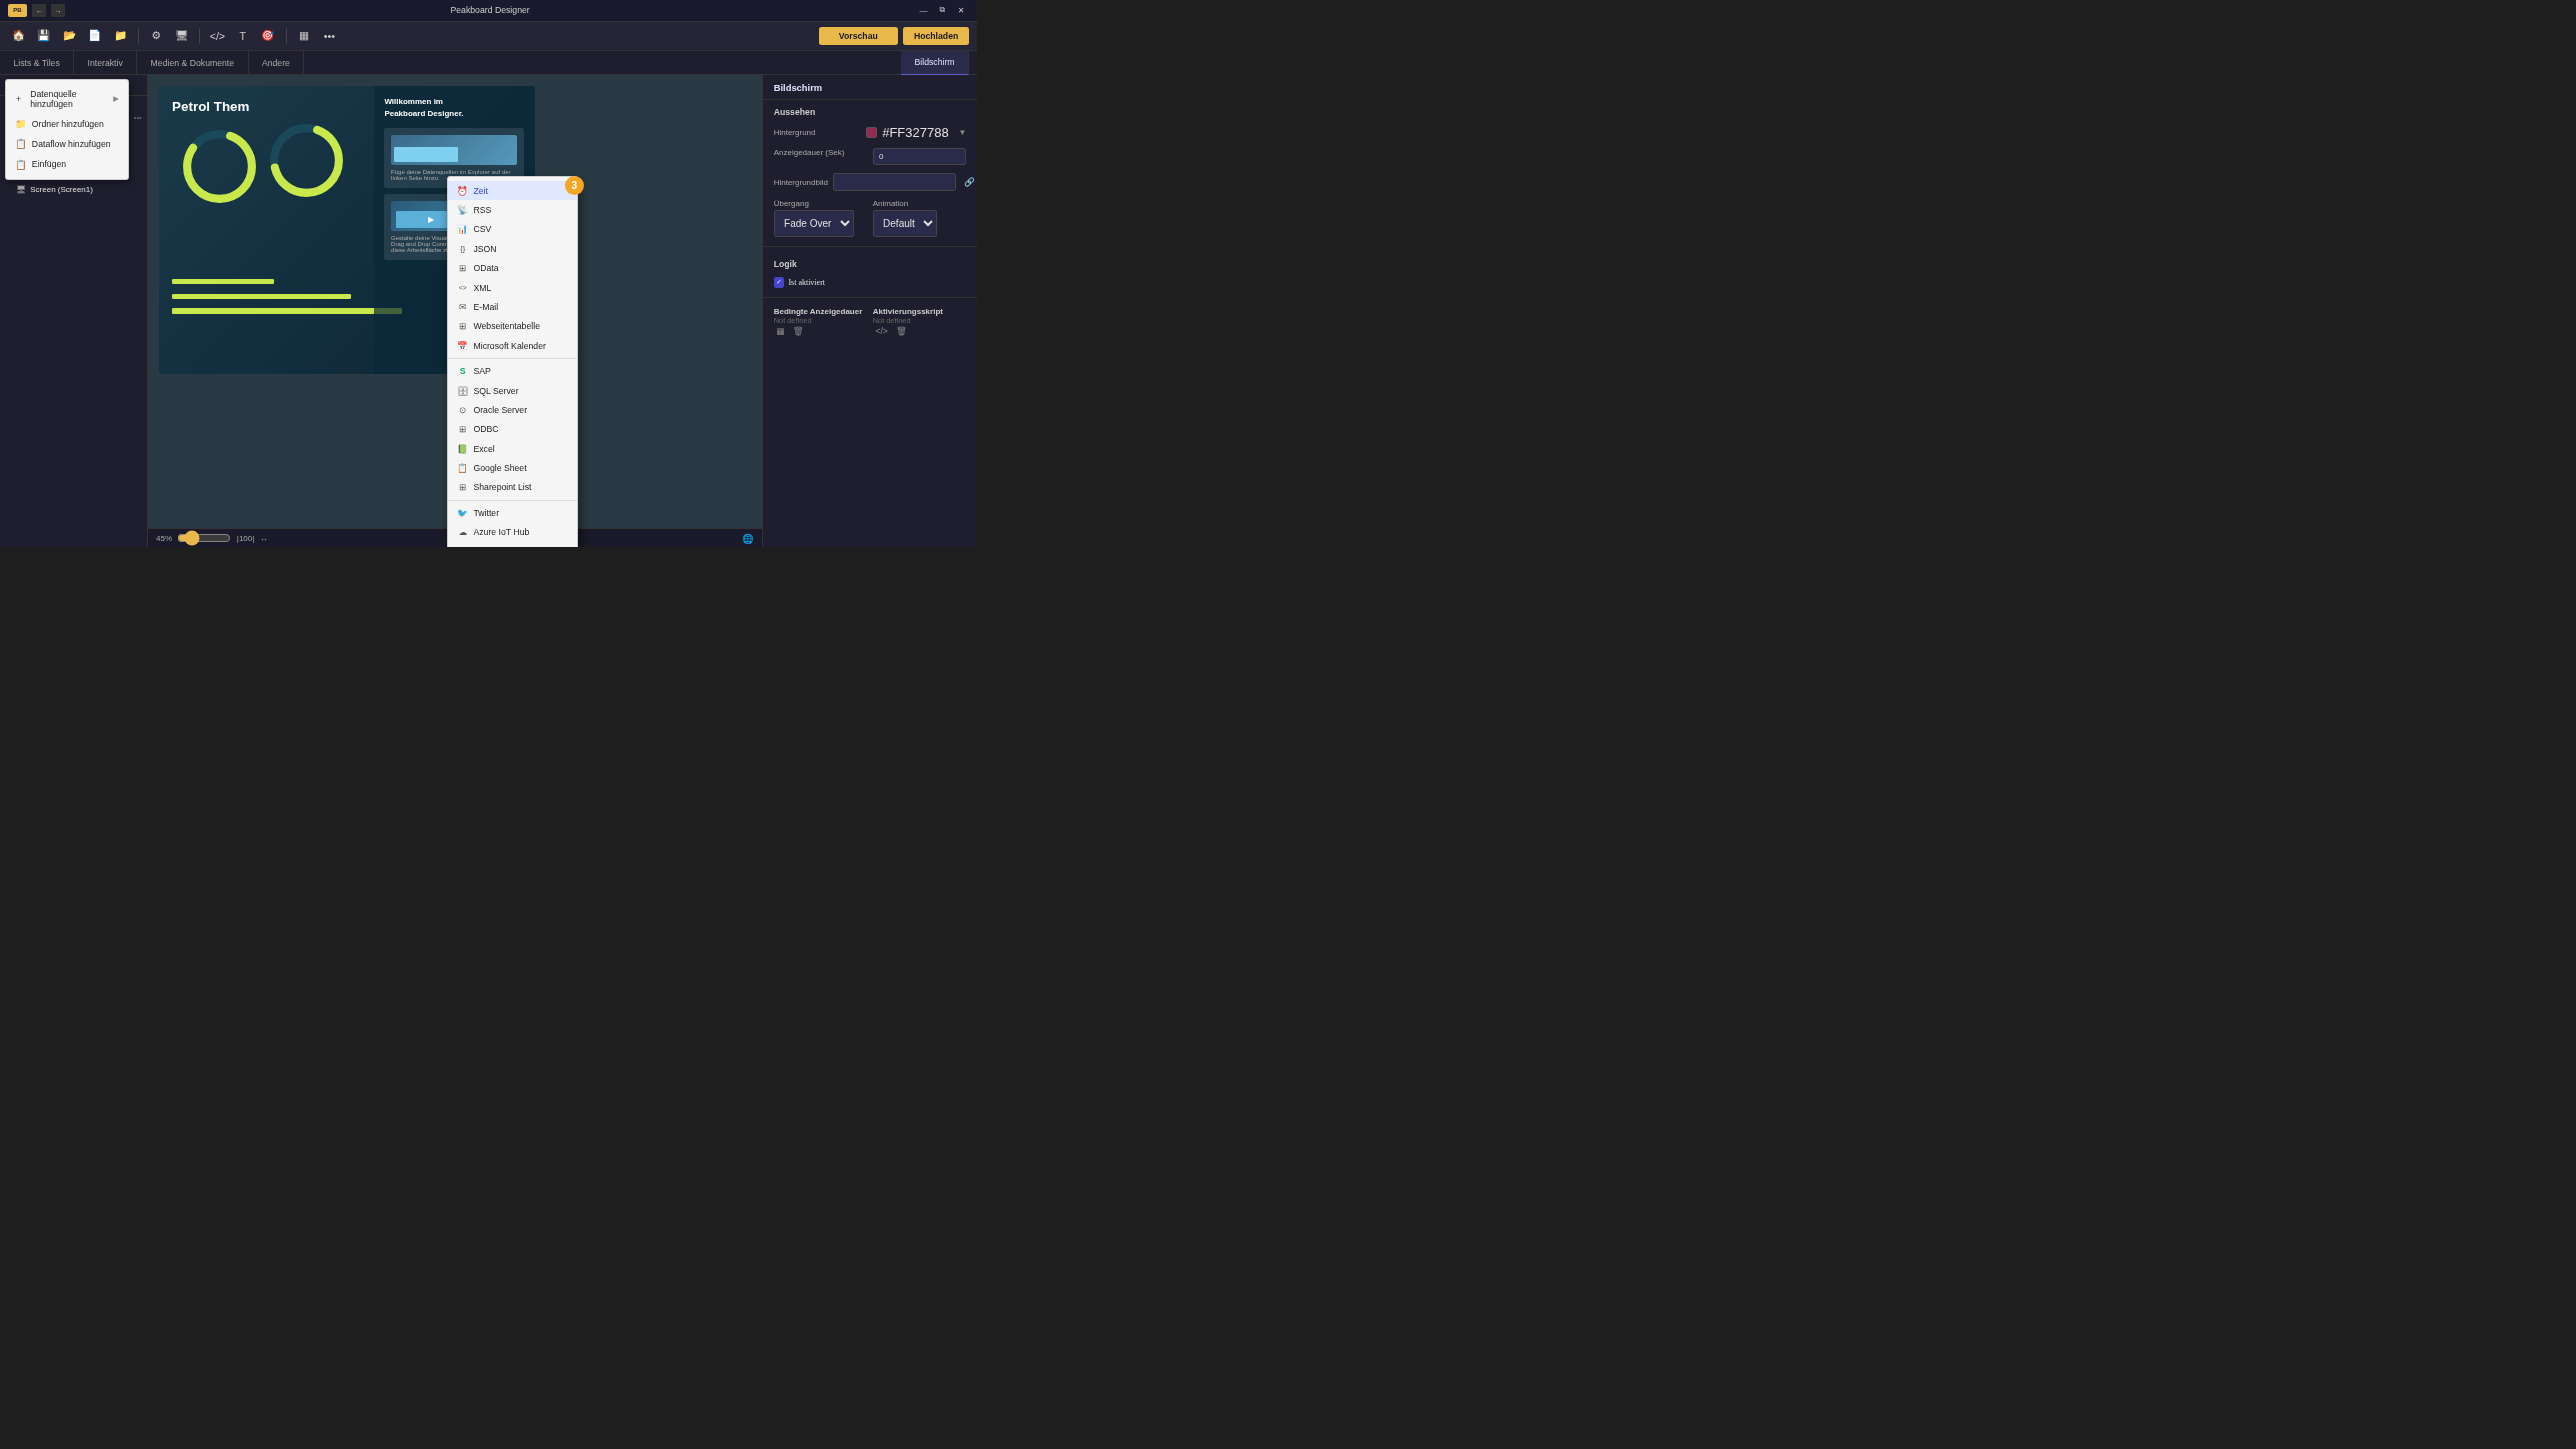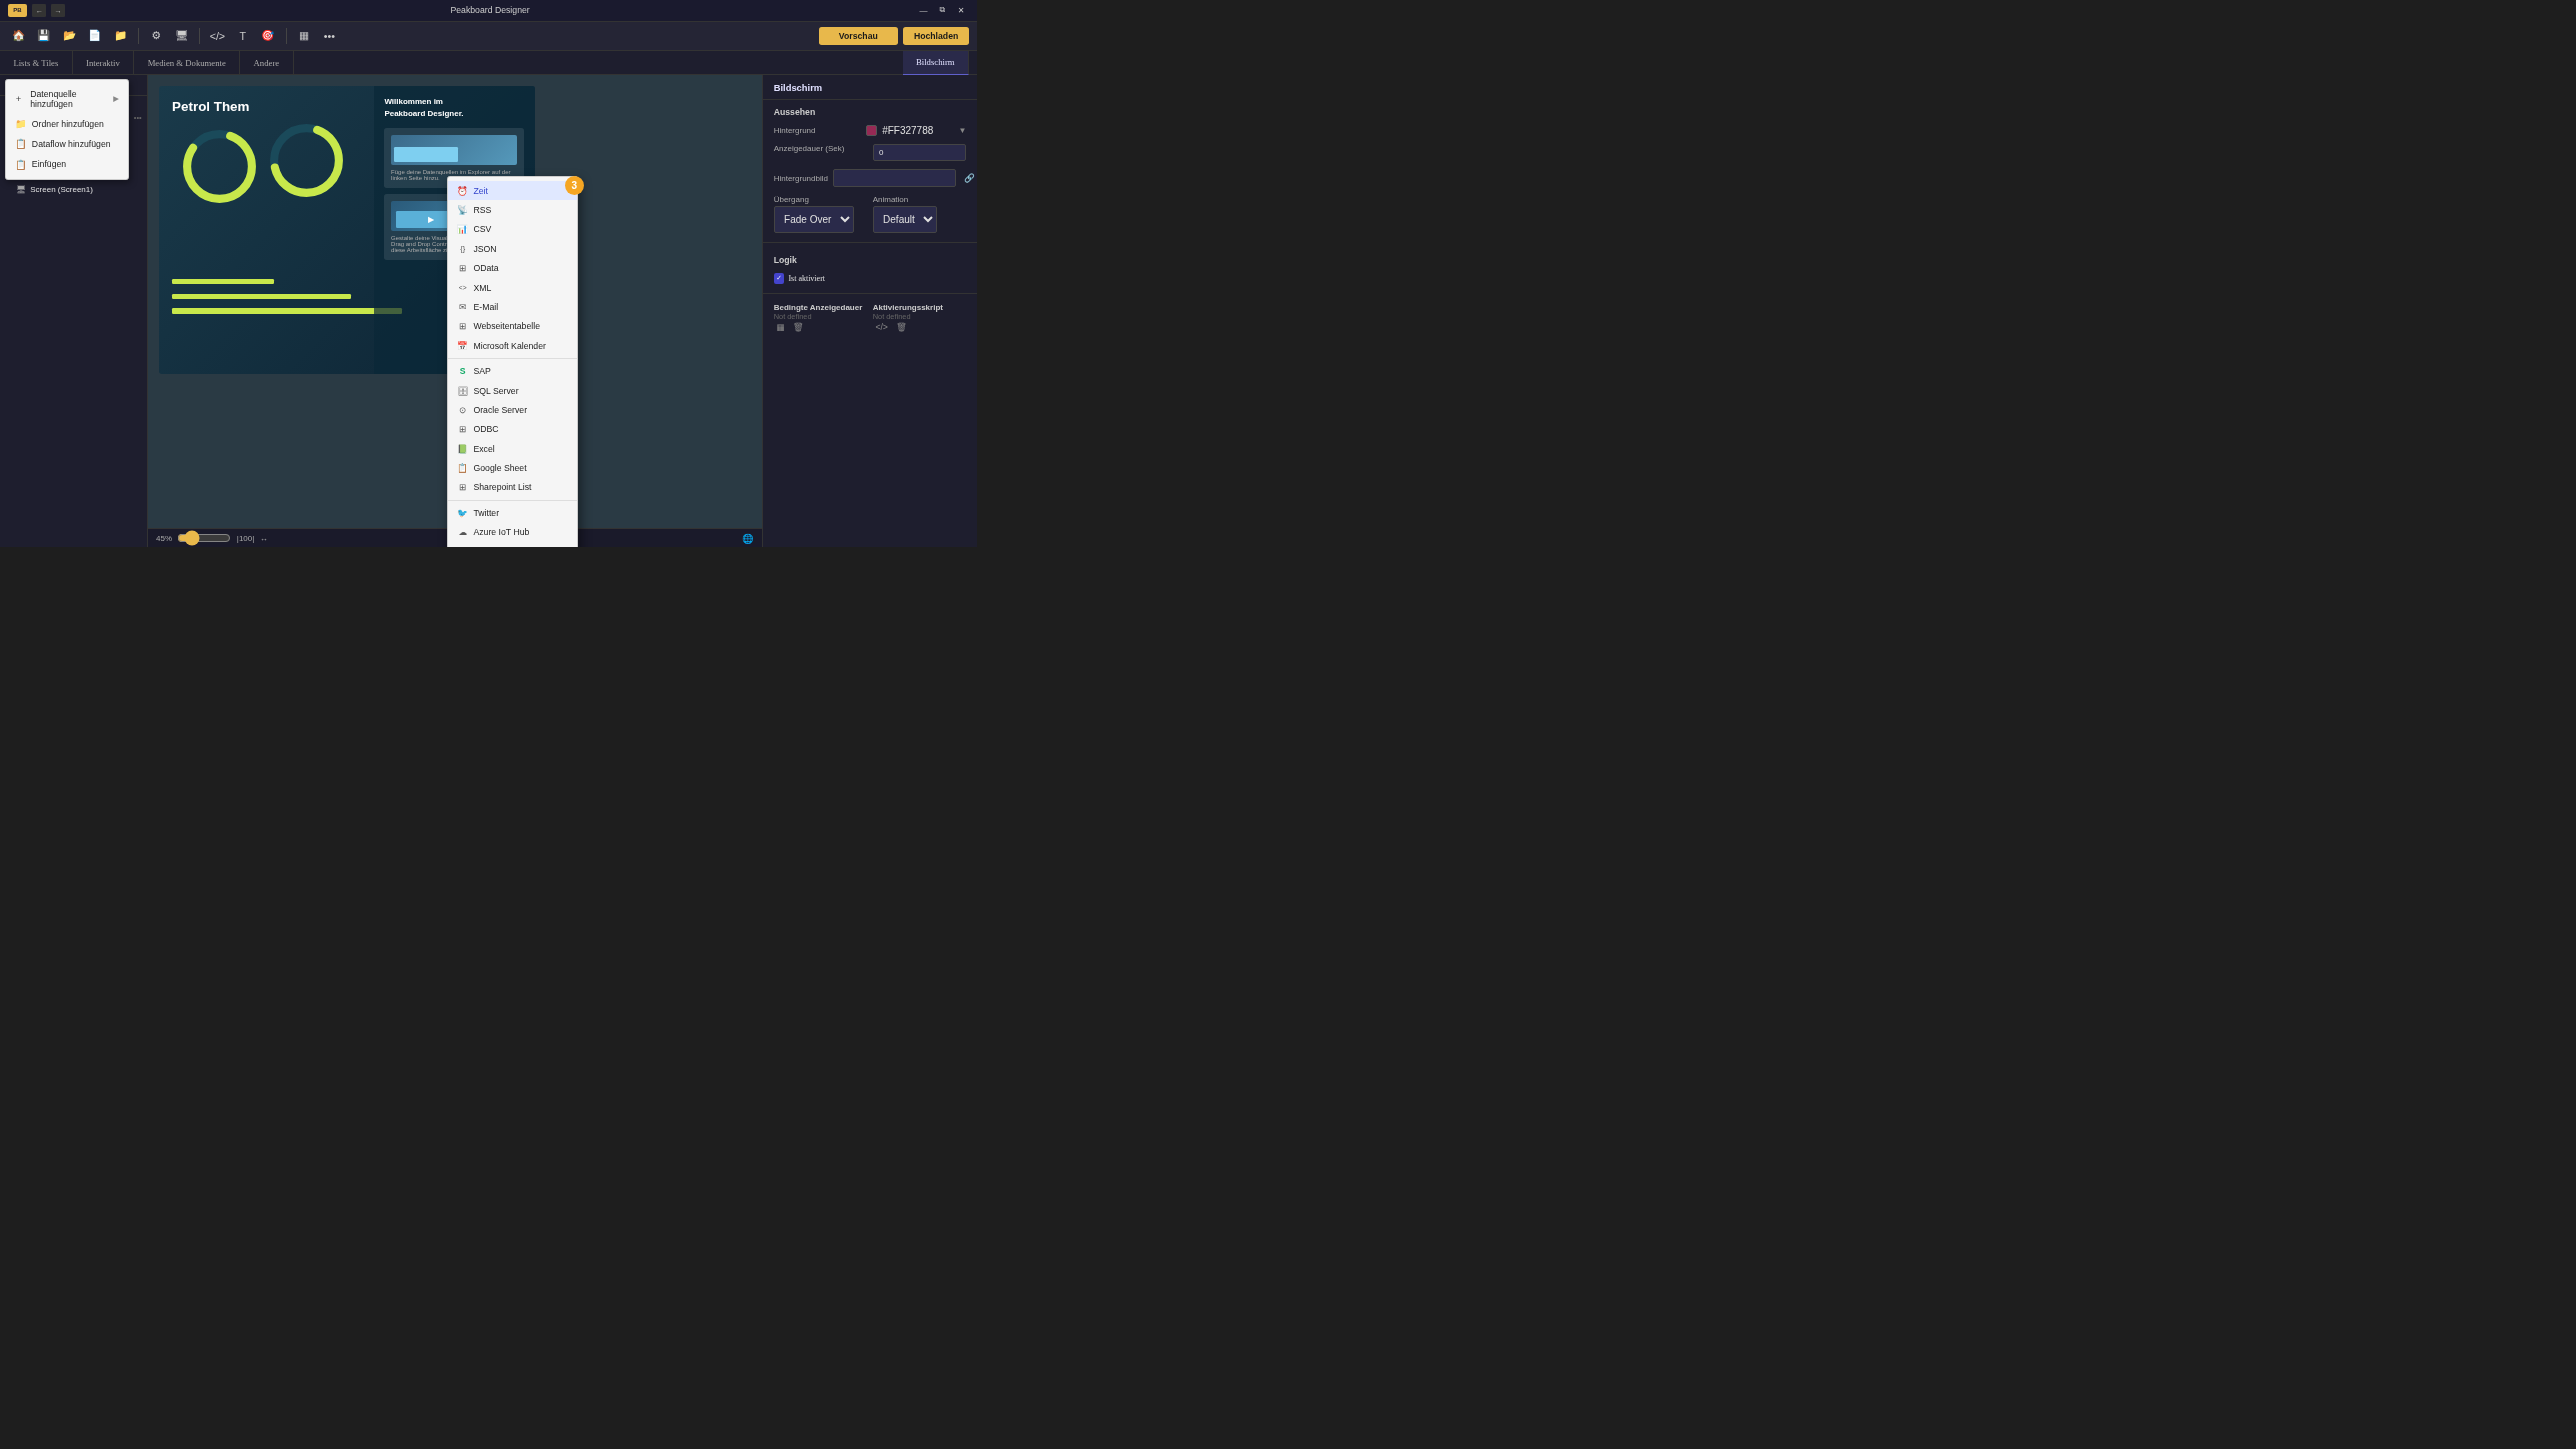--- a/index.html
+++ b/index.html
@@ -131,21 +131,20 @@
 
     
     .tab-bar {
       height: 24px;
       background: #1e1e2e;
       display: flex;
       align-items: center;
       padding: 0 0 0 0;
       border-bottom: 0.7px solid #333;
       gap: 0;
-      font-family: Liberation Serif, serif;
     }
     .tab-item {
       padding: 0 13.4px;
       height: 24px;
       display: flex;
       align-items: center;
       cursor: pointer;
       color: #aaa;
       font-size: 8.7px;
       border-right: 0.7px solid #333;
@@ -678,21 +677,21 @@
   </div>
 
   <div class="right-panel">
     <div class="right-panel-header">Bildschirm</div>
 
     <div class="section-title">Aussehen</div>
 
     <div class="prop-row">
       <span class="prop-label">Hintergrund</span>
       <span class="color-swatch" style="background:#FF327788;"></span>
-      <span class="prop-value" style="font-size:10px;">#FF327788</span>
+      <span class="prop-value" style="font-size:13px;">#FF327788</span>
       <span style="color:#888; font-size:8px; margin-left:auto;">▼</span>
     </div>
 
     <div class="prop-row-two">
       <div>
         <div class="prop-col-label">Anzeigedauer (Sek)</div>
       </div>
       <div>
         <input type="number" value="0" class="prop-input" style="width: 100%;">
       </div>

